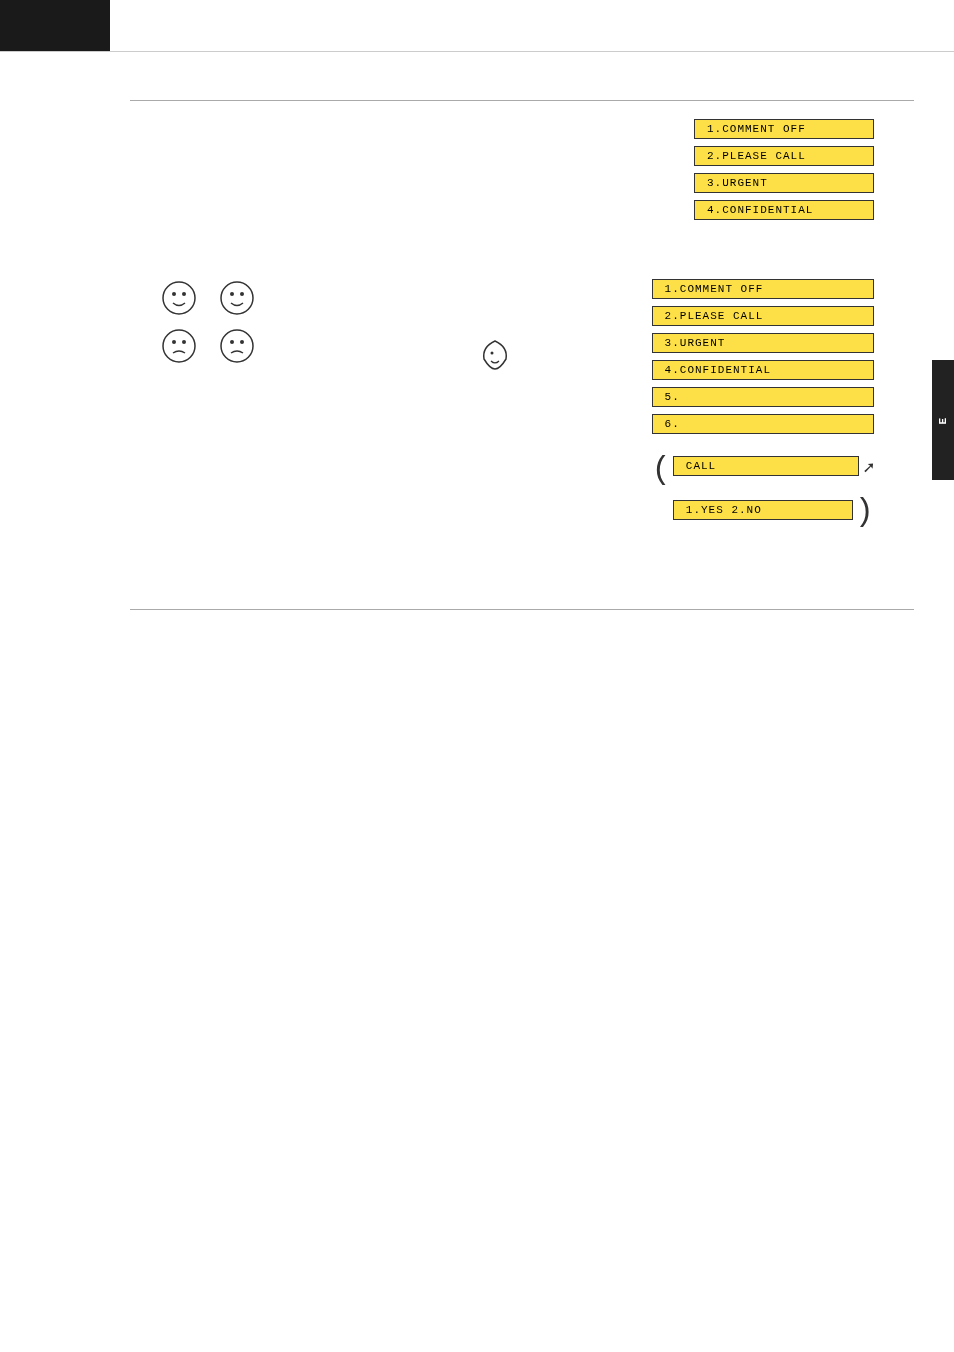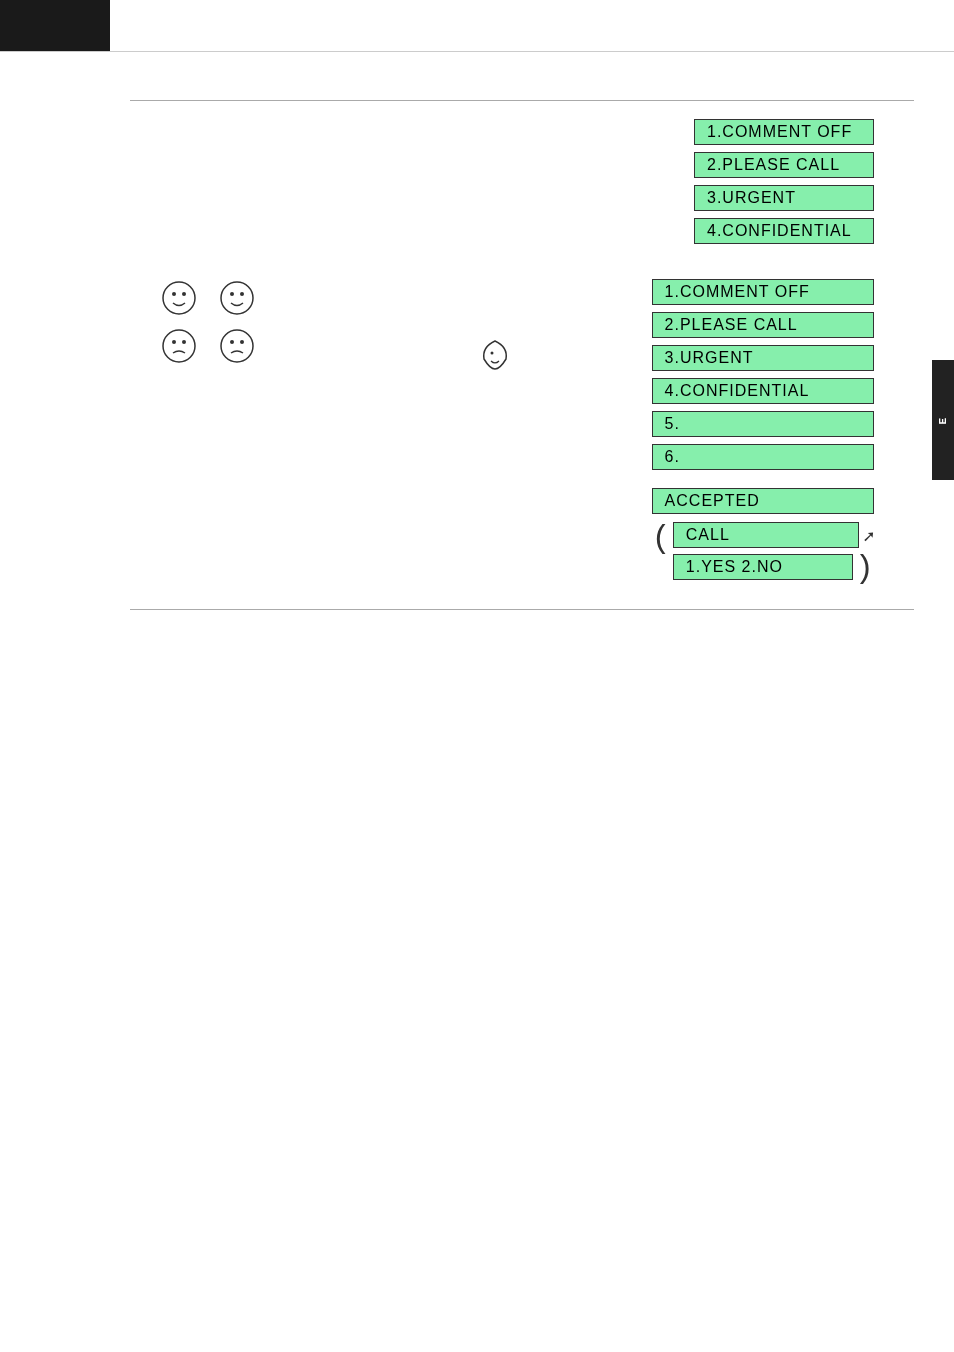--- a/index.html
+++ b/index.html
@@ -74,26 +74,26 @@
     .section {
       margin-bottom: 30px;
       position: relative;
     }
 
     
     .menu-box {
       border: 1.5px solid #333;
       padding: 3px 12px;
       margin-bottom: 4px;
-      font-family: Liberation Sans, sans-serif;
-      font-size: 16px;
+      font-family: Liberation Mono, monospace;
+      font-size: 11px;
       letter-spacing: 1px;
       display: inline-block;
       min-width: 180px;
-      background: #86efac;
+      background: #fde047;
     }
 
     .menu-column {
       position: absolute;
       right: 40px;
       top: 0;
       display: flex;
       flex-direction: column;
       gap: 3px;
     }
@@ -233,30 +233,29 @@
     </div>
 
     <div class="bottom-menu-column">
       <div class="menu-box">1.COMMENT  OFF</div>
       <div class="menu-box">2.PLEASE  CALL</div>
       <div class="menu-box">3.URGENT</div>
       <div class="menu-box">4.CONFIDENTIAL</div>
       <div class="menu-box">5.</div>
       <div class="menu-box">6.</div>
       <div style="height:8px"></div>
-      <div class="menu-box">ACCEPTED</div>
 
       <div style="position:relative; display:flex; flex-direction:column; gap:0;">
         <div style="display:flex; align-items:center; position:relative;">
           <span style="font-size:32px; line-height:1; color:#333; margin-right:2px; position:relative; top:2px;">(</span>
           <div class="menu-box" style="flex:1;">CALL</div>
 
           <span style="font-size:18px; color:#333; margin-left:4px;">➚</span>
         </div>
-        <div style="display:flex; align-items:center; position:relative;">
+        <div style="display:flex; align-items:center; position:relative;margin-top:12px;">
           <span style="font-size:32px; line-height:1; color:#333; margin-right:2px; position:relative; top:2px; visibility:hidden;">(</span>
           <div class="menu-box" style="flex:1;">1.YES  2.NO</div>
 
           <span style="font-size:32px; line-height:1; color:#333; margin-left:2px;">)</span>
         </div>
       </div>
     </div>
 
   </div>
 

